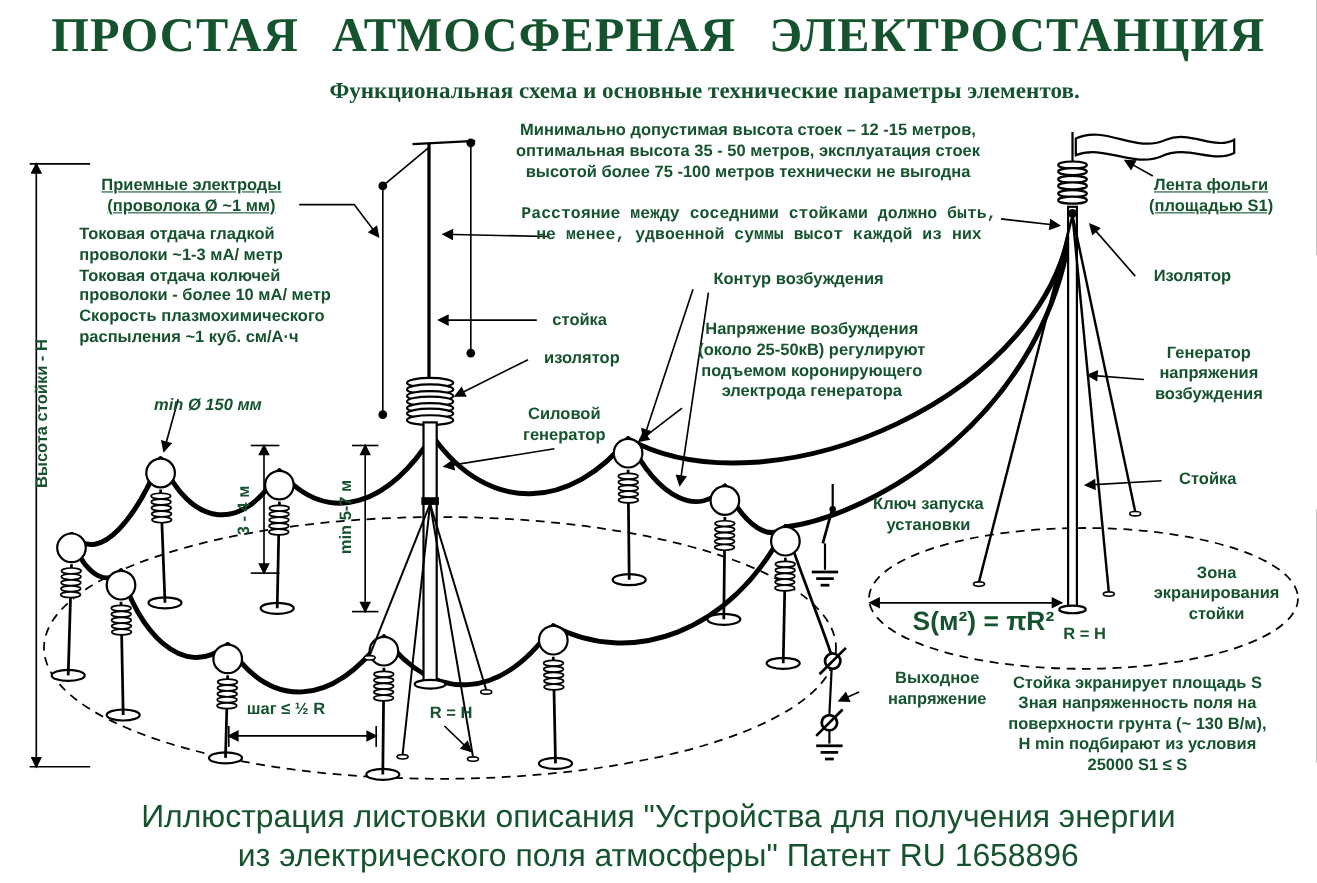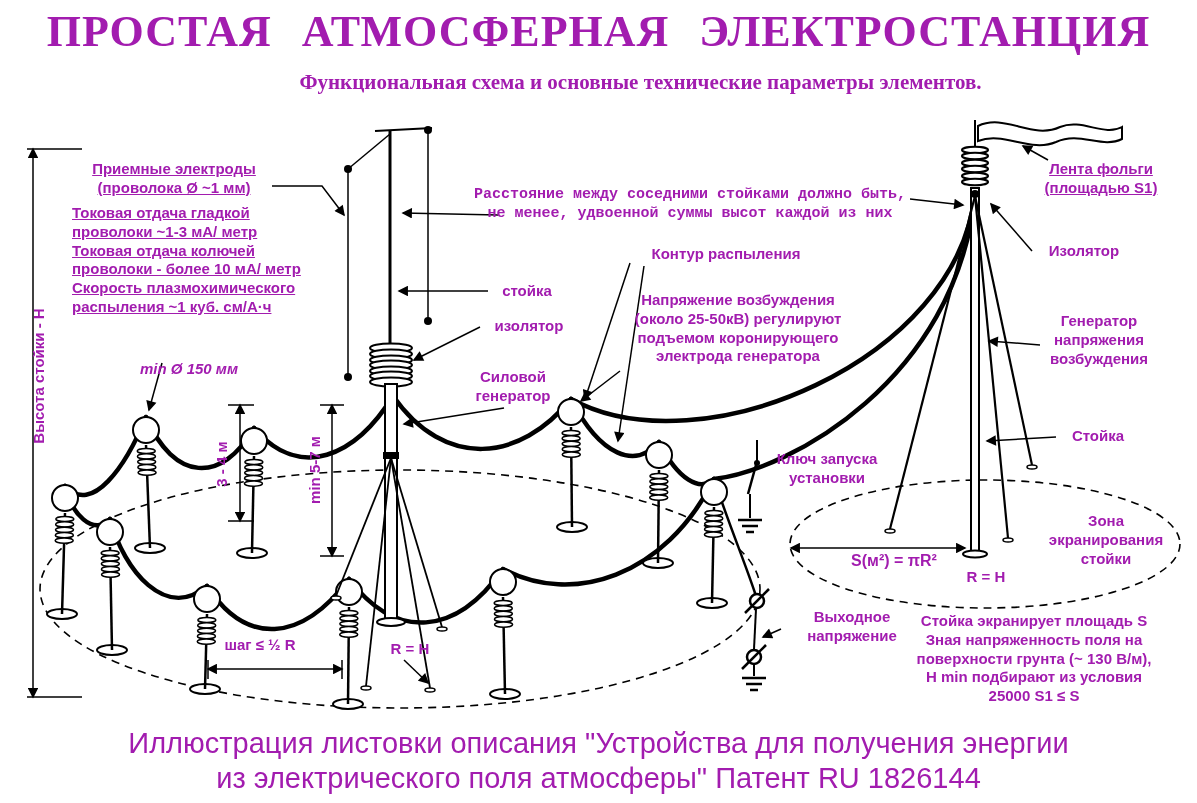--- a/index.html
+++ b/index.html
@@ -1,17 +1,17 @@
 <!DOCTYPE html>
 <html><head>
 <meta charset="utf-8">
 <style>
   html,body{margin:0;padding:0;background:#888;}
   .page{position:relative;width:1197px;height:803px;background:#fff;overflow:hidden;
-        font-family:"Liberation Sans",sans-serif;color:#a21caf;}
+        font-family:"Liberation Sans",sans-serif;color:#14532d;}
   .schematic{position:absolute;left:0;top:0;}
   .dash{fill:none;stroke:#000;stroke-width:1.6;stroke-dasharray:8 6;}
   .wire{fill:none;stroke:#000;stroke-width:4.5;stroke-linecap:round;}
   .wire2{fill:none;stroke:#000;stroke-width:2.5;stroke-linecap:round;}
   .thin line,.thin path{stroke:#000;stroke-width:1.5;fill:none;}
   .guy{stroke:#000;stroke-width:1.8;}
   .guy2{stroke:#000;stroke-width:2.2;}
   .ln15{stroke:#000;stroke-width:1.5;}
   .ln2{stroke:#000;stroke-width:2;}
   .ln25{stroke:#000;stroke-width:2.5;}
@@ -21,22 +21,22 @@
   .ws15{fill:#fff;stroke:#000;stroke-width:1.5;}
   .dot{fill:#000;}
   .title{position:absolute;top:6px;left:0;width:100%;text-align:center;
          font:bold 44px "Liberation Serif",serif;letter-spacing:1px;word-spacing:18px;}
   .subtitle{position:absolute;top:70px;left:0;width:100%;text-align:center;
          font:bold 21px "Liberation Serif",serif;margin-left:42px;}
   .caption{position:absolute;top:726px;left:0;width:100%;text-align:center;
          font:29px "Liberation Sans",sans-serif;line-height:1.2;white-space:pre-line;}
   .lbl{position:absolute;font:bold 15px "Liberation Sans",sans-serif;
        white-space:pre-line;text-align:center;line-height:1.25;}
-  .left{text-align:left;text-decoration:underline;}
-  .big{font-size:16px;}
+  .left{text-align:left;}
+  .big{font-size:24px;}
   .vert{transform:rotate(-90deg);}
 </style>
 </head>
 <body>
 
 <div class="page">
 
   <svg class="schematic" width="1197" height="803" viewBox="0 0 1197 803">
     <defs>
       <marker id="arr" viewBox="0 0 10 10" refX="8.5" refY="5" markerWidth="8" markerHeight="7" orient="auto-start-reverse">
@@ -256,42 +256,45 @@
       <line x1="1040" y1="345" x2="989" y2="341" marker-end="url(#arr)"></line>
       <line x1="1056" y1="437" x2="987" y2="441" marker-end="url(#arr)"></line>
       <line x1="404" y1="660" x2="428" y2="683" marker-end="url(#arr)"></line>
       <line x1="781" y1="629" x2="763" y2="637" marker-end="url(#arr)"></line>
     </g>
   </svg>
 
   <div class="title">ПРОСТАЯ АТМОСФЕРНАЯ ЭЛЕКТРОСТАНЦИЯ</div>
   <div class="subtitle">Функциональная схема и основные технические параметры элементов.</div>
 
+  <div class="lbl" style="left:438px;top:110px;width:484px;">Минимально допустимая высота стоек – 12 -15 метров,
+оптимальная высота 35 - 50 метров, эксплуатация стоек
+высотой более 75 -100 метров технически не выгодна</div>
   <div class="lbl" style="left:74px;top:160px;width:200px;text-decoration:underline;">Приемные электроды
 (проволока Ø ~1 мм)</div>
   <div class="lbl left" style="left:72px;top:204px;width:240px;">Токовая отдача гладкой
 проволоки ~1-3 мА/ метр
 Токовая отдача колючей
 проволоки - более 10 мА/ метр
 Скорость плазмохимического
 распыления ~1 куб. см/А·ч</div>
   <div class="lbl" style="left:133px;top:360px;width:112px;font-style:italic;">min Ø 150 мм</div>
   <div class="lbl vert" style="left:-45px;top:366px;width:170px;height:20px;">Высота стойки - H</div>
   <div class="lbl" style="left:458px;top:186px;width:464px;font-family:Liberation Mono, monospace;">Расстояние между соседними стойками должно быть,
 не менее, удвоенной суммы высот каждой из них</div>
-  <div class="lbl" style="left:634px;top:245px;width:184px;">Контур распыления</div>
+  <div class="lbl" style="left:634px;top:245px;width:184px;">Контур возбуждения</div>
   <div class="lbl" style="left:492px;top:282px;width:70px;">стойка</div>
   <div class="lbl" style="left:484px;top:317px;width:90px;">изолятор</div>
   <div class="lbl" style="left:452px;top:368px;width:122px;">Силовой
 генератор</div>
   <div class="lbl" style="left:600px;top:291px;width:276px;">Напряжение возбуждения
 (около 25-50кВ) регулируют
 подъемом коронирующего
 электрода генератора</div>
-  <div class="lbl" style="left:762px;top:450px;width:130px;">Ключ запуска
+  <div class="lbl" style="left:779px;top:450px;width:130px;">Ключ запуска
 установки</div>
   <div class="lbl" style="left:1032px;top:160px;width:138px;text-decoration:underline;">Лента фольги
 (площадью S1)</div>
   <div class="lbl" style="left:1034px;top:242px;width:100px;">Изолятор</div>
   <div class="lbl" style="left:1040px;top:312px;width:118px;">Генератор
 напряжения
 возбуждения</div>
   <div class="lbl" style="left:1058px;top:427px;width:80px;">Стойка</div>
   <div class="lbl" style="left:1038px;top:512px;width:136px;">Зона
 экранирования
@@ -304,14 +307,14 @@
 Зная напряженность поля на
 поверхности грунта (~ 130 В/м),
 H min подбирают из условия
 25000 S1 ≤ S</div>
   <div class="lbl" style="left:210px;top:636px;width:100px;">шаг ≤ ½ R</div>
   <div class="lbl" style="left:380px;top:640px;width:60px;">R = H</div>
   <div class="lbl vert" style="left:182px;top:455px;width:80px;height:18px;">3 - 4 м</div>
   <div class="lbl vert" style="left:270px;top:461px;width:90px;height:18px;">min 5-7 м</div>
 
   <div class="caption">Иллюстрация листовки описания "Устройства для получения энергии
-из электрического поля атмосферы" Патент RU 1826144</div>
+из электрического поля атмосферы" Патент RU 1658896</div>
 </div>
 
 </body></html>

